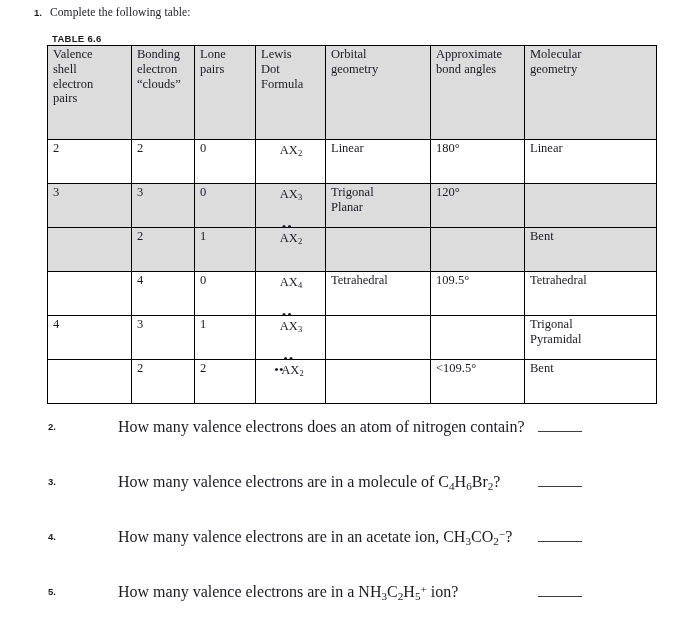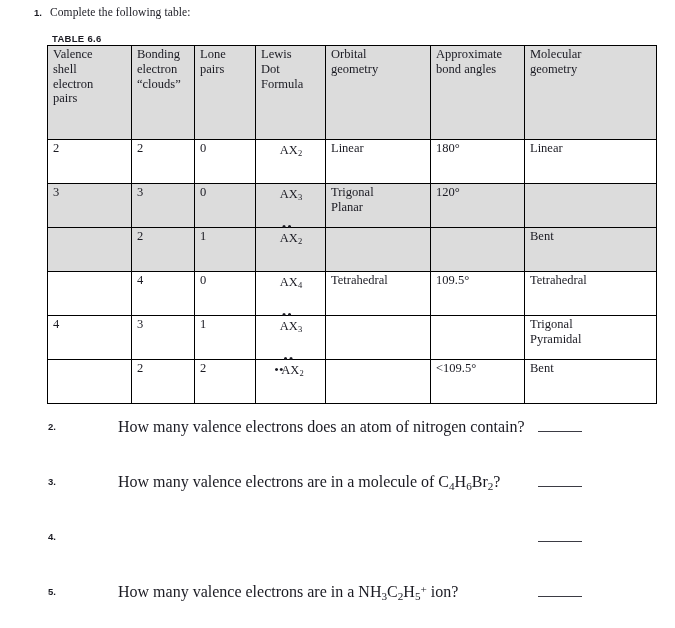--- a/index.html
+++ b/index.html
@@ -353,20 +353,21 @@
       <span class="qtext"><span>How many valence electrons does an atom of nitrogen contain?</span></span>
       <span class="blank"></span>
     </div>
     <div class="qrow">
       <span class="q-num">3.</span>
       <span class="qtext"><span>How many valence electrons are in a molecule of C</span><sub>4</sub><span>H</span><sub>6</sub><span>Br</span><sub>2</sub><span>?</span></span>
       <span class="blank"></span>
     </div>
     <div class="qrow">
       <span class="q-num">4.</span>
+      <span class="qtext"><span>How many valence electrons are in an acetate ion, CH</span><sub>3</sub><span>CO</span><sub>2</sub><sup>−</sup><span>?</span></span>
       <span class="blank"></span>
     </div>
     <div class="qrow">
       <span class="q-num">5.</span>
       <span class="qtext"><span>How many valence electrons are in a NH</span><sub>3</sub><span>C</span><sub>2</sub><span>H</span><sub>5</sub><sup>+</sup><span> ion?</span></span>
       <span class="blank"></span>
     </div>
   </div>
 
 </body></html>

